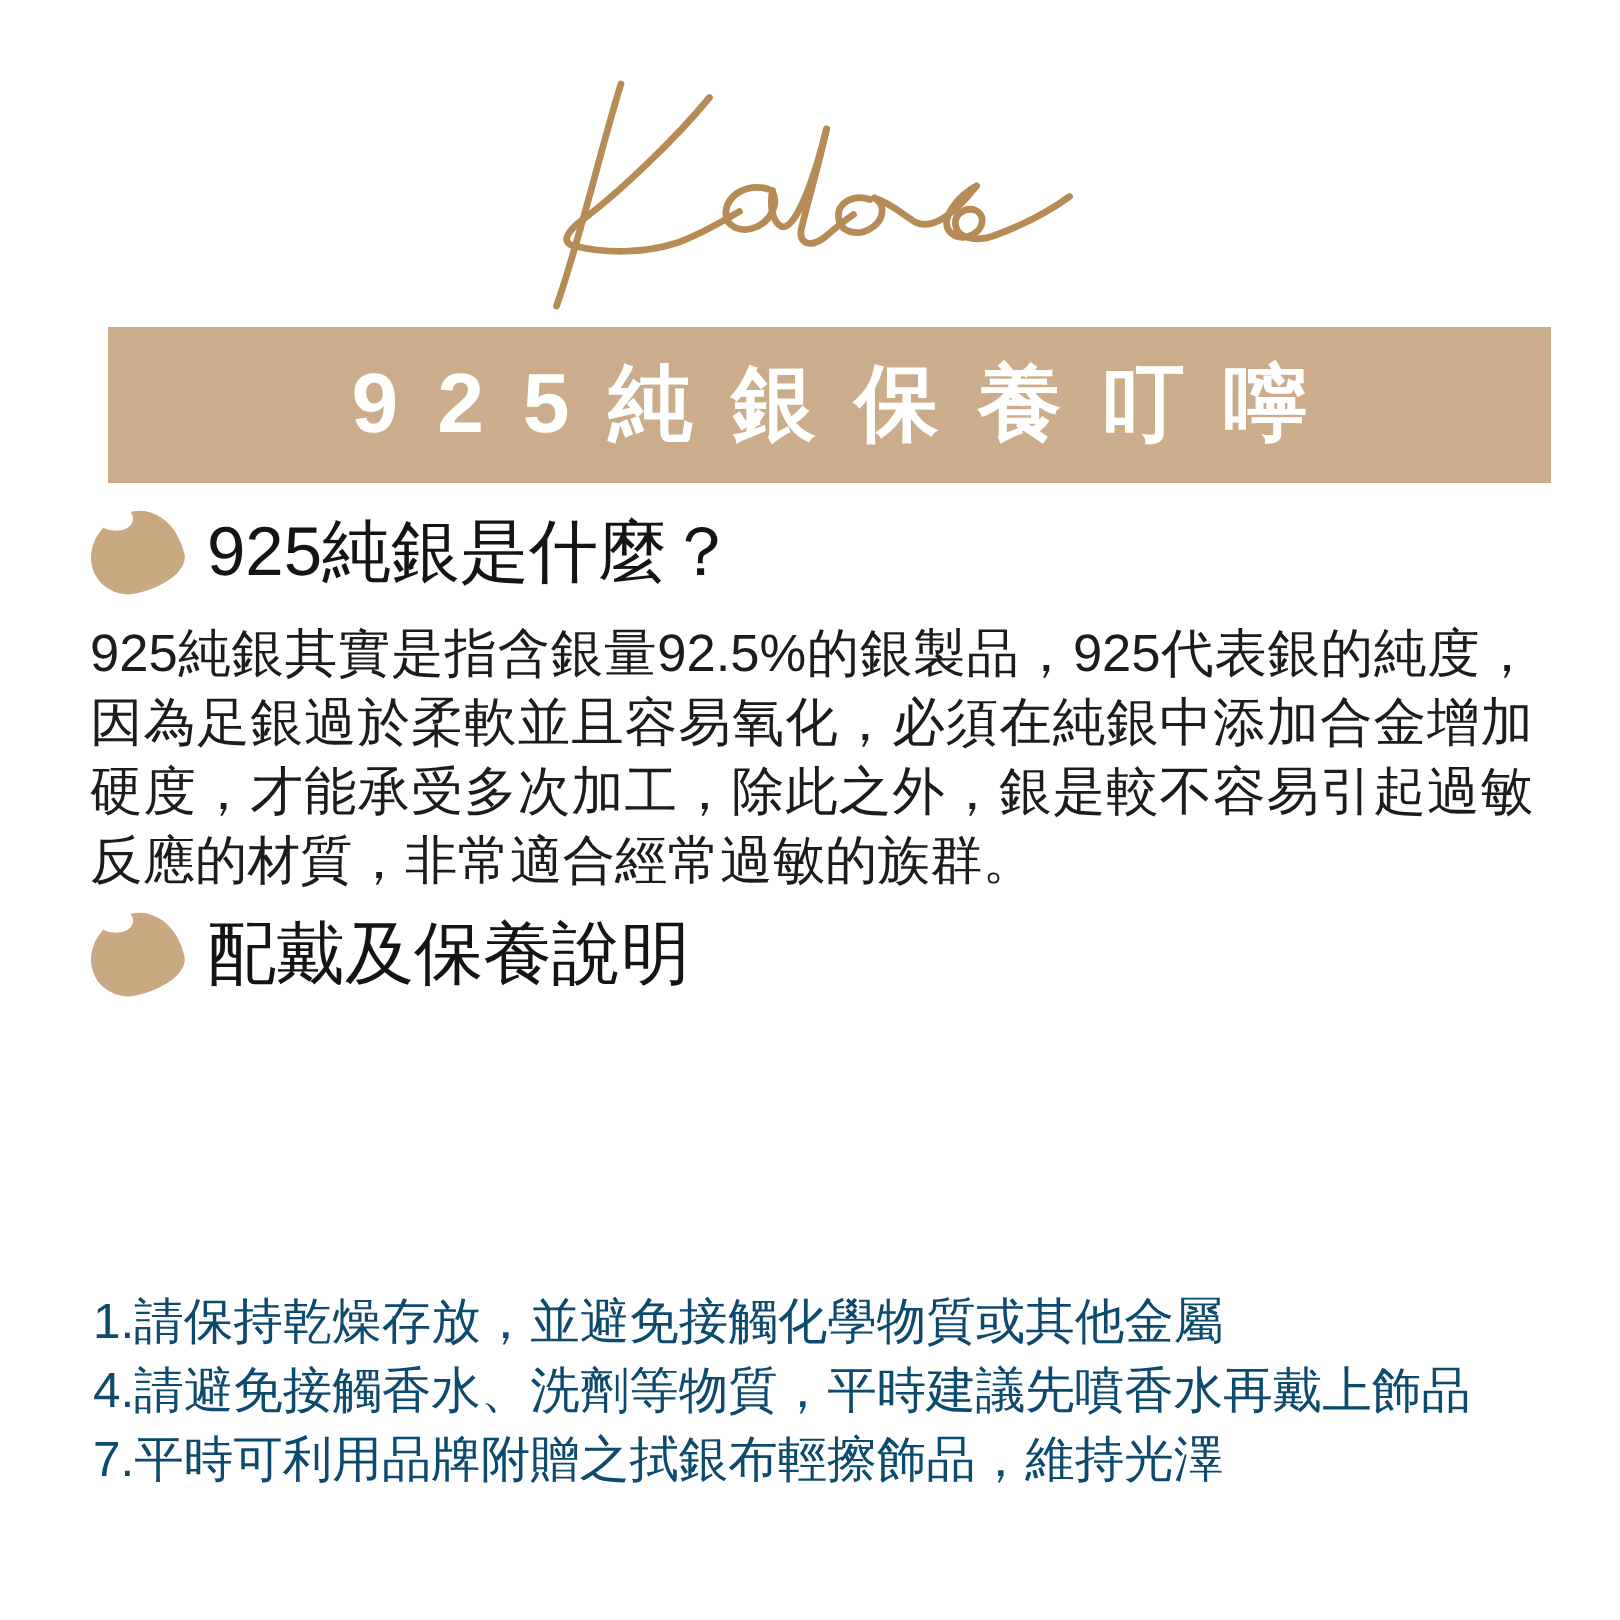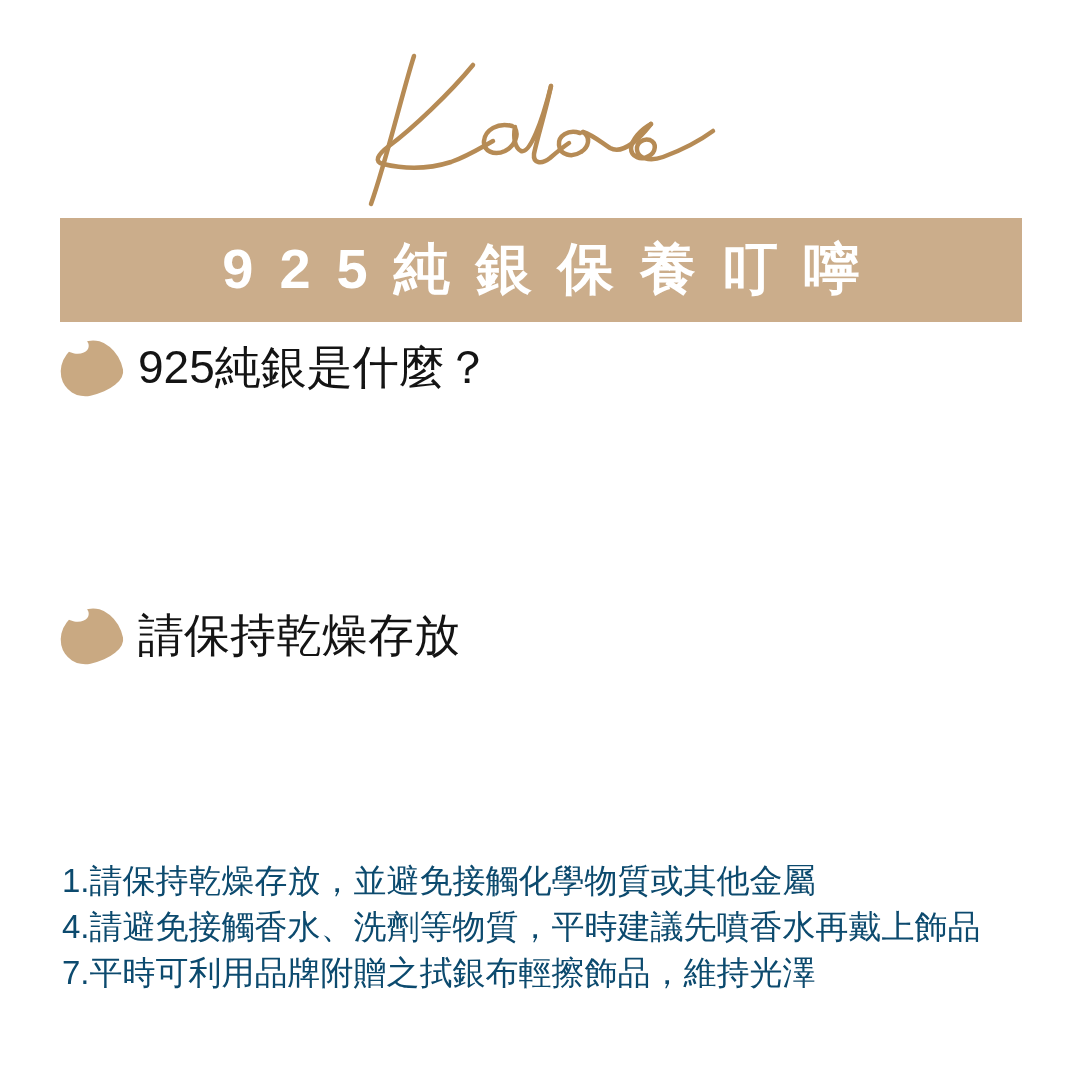--- a/index.html
+++ b/index.html
@@ -20,21 +20,21 @@
     white-space: nowrap;
   }
   .logo {
     position: absolute;
     left: 330px; top: 50px;
     width: 440px; height: 170px;
   }
   .logo svg { width: 100%; height: 100%; display: block; }
   .banner {
     position: absolute;
-    left: 60px; top: 218px;
+    left: 72px; top: 218px;
     width: 962px; height: 104px;
     background: #CBAD8B;
     display: flex;
     align-items: center;
     justify-content: center;
   }
   .banner span {
     color: #ffffff;
     font-size: 56px;
     font-weight: 700;
@@ -126,24 +126,25 @@
   </div>
 
   <div class="banner">
     <span>925純銀保養叮嚀</span>
   </div>
 
   <div class="section-head sec1">
     <span class="bean"></span>
     <span class="section-title">925純銀是什麼？</span>
   </div>
+  <p class="para p1">925純銀其實是指含銀量92.5%的銀製品，925代表銀的純度， 因為足銀過於柔軟並且容易氧化，必須在純銀中添加合金增加硬度，才能承受多次加工，除此之外，銀是較不容易引起過敏反應的材質，非常適合經常過敏的族群。</p>
 
   <div class="section-head sec2">
     <span class="bean"></span>
-    <span class="section-title">請保持乾燥存放</span>
+    <span class="section-title">配戴及保養說明</span>
   </div>
 
   <div class="tips">
     <div class="tip">1.請保持乾燥存放，並避免接觸化學物質或其他金屬</div>
     <div class="tip">4.請避免接觸香水、洗劑等物質，平時建議先噴香水再戴上飾品</div>
     <div class="tip">7.平時可利用品牌附贈之拭銀布輕擦飾品，維持光澤</div>
   </div>
 
 </div>
 

